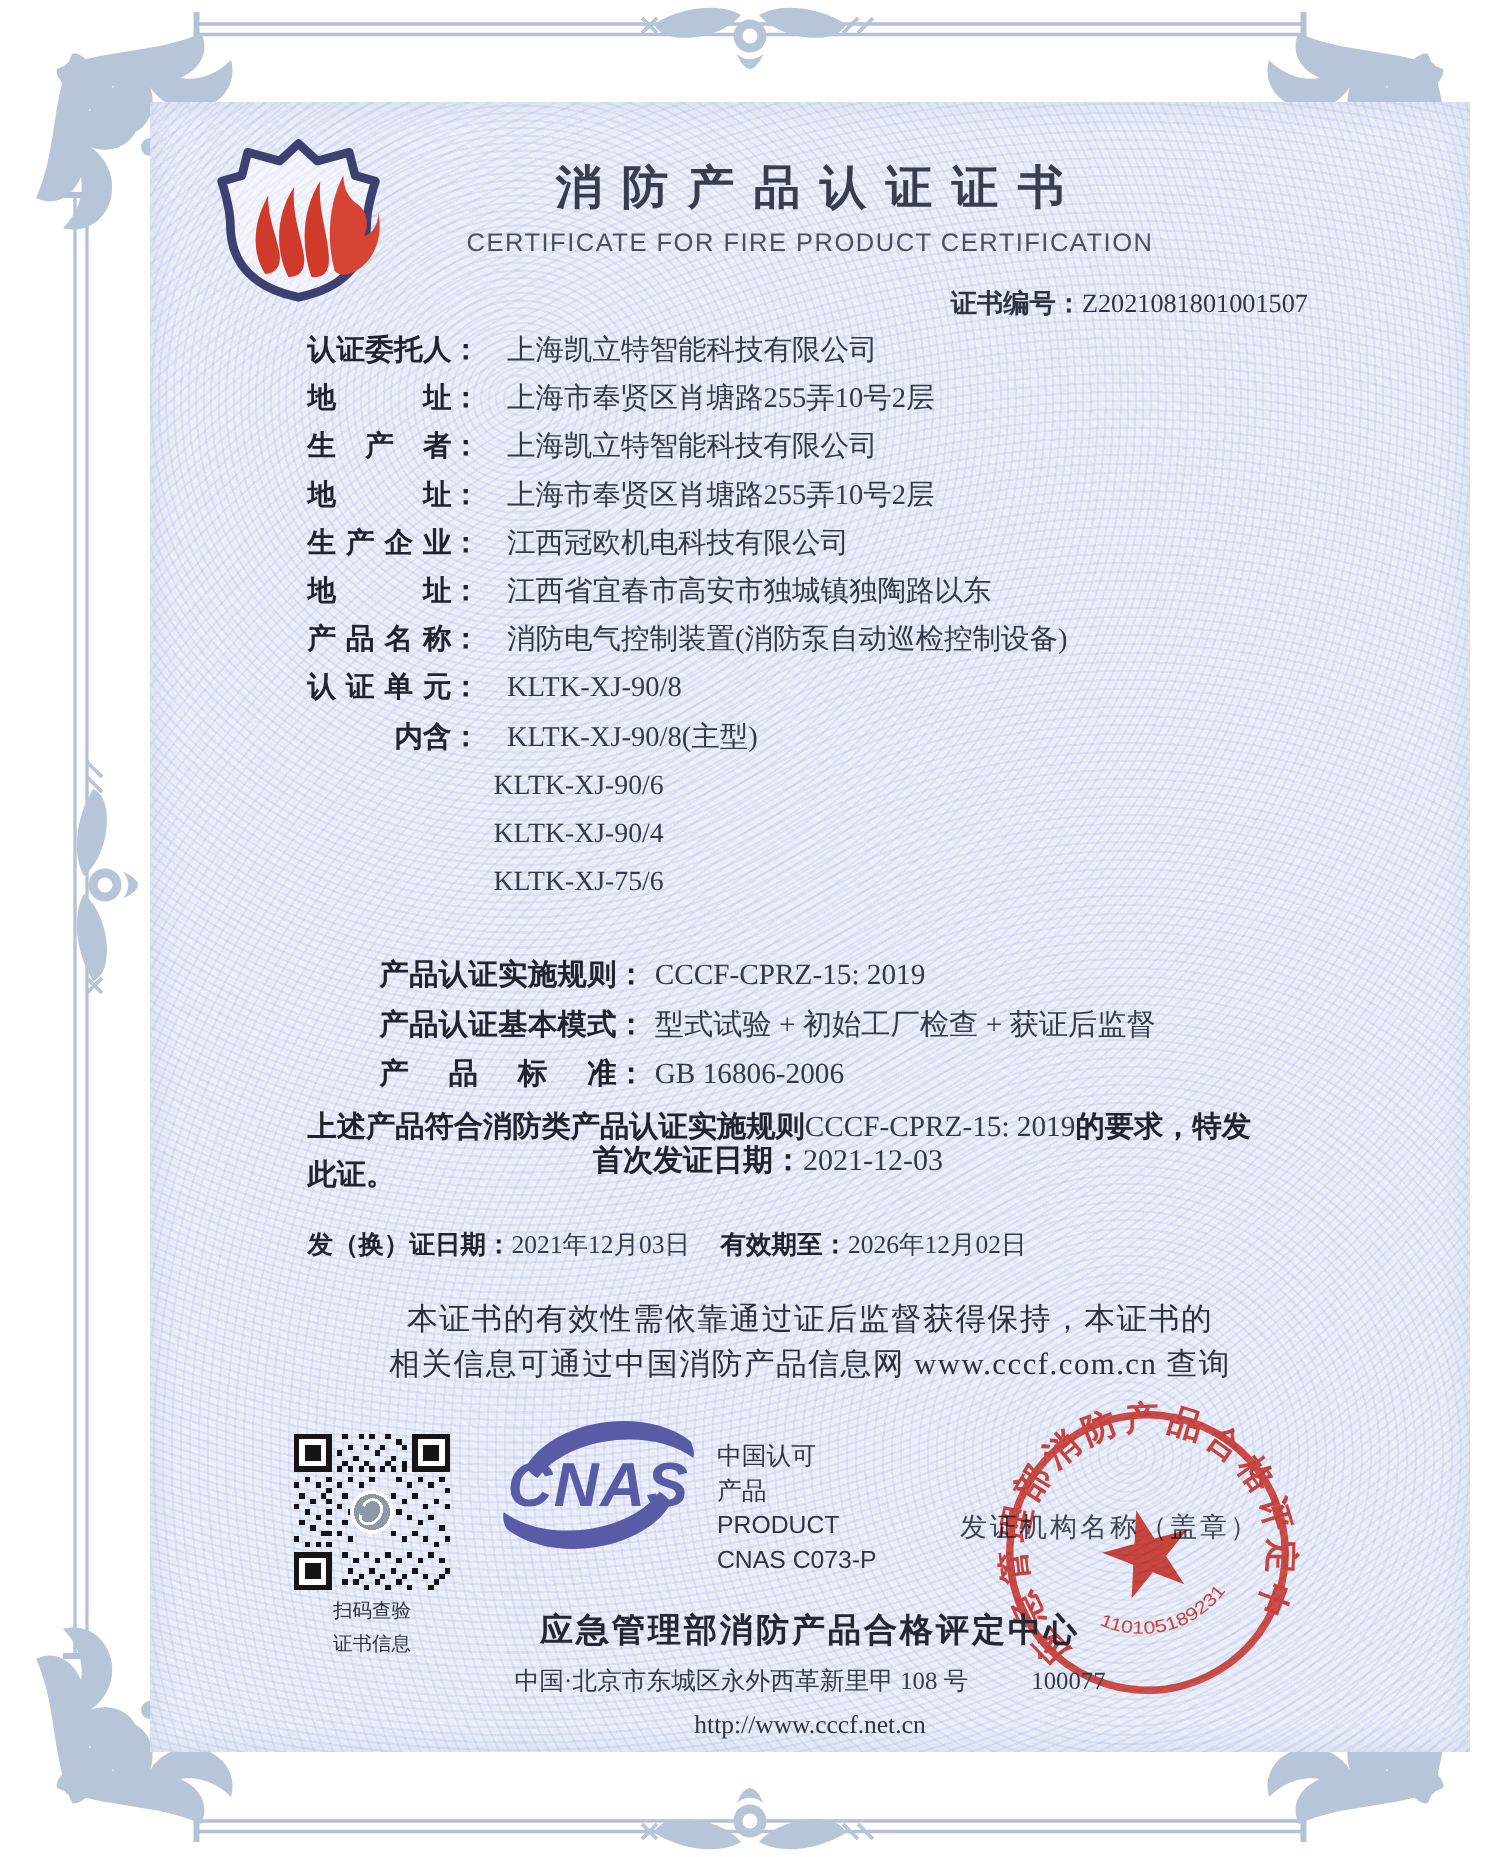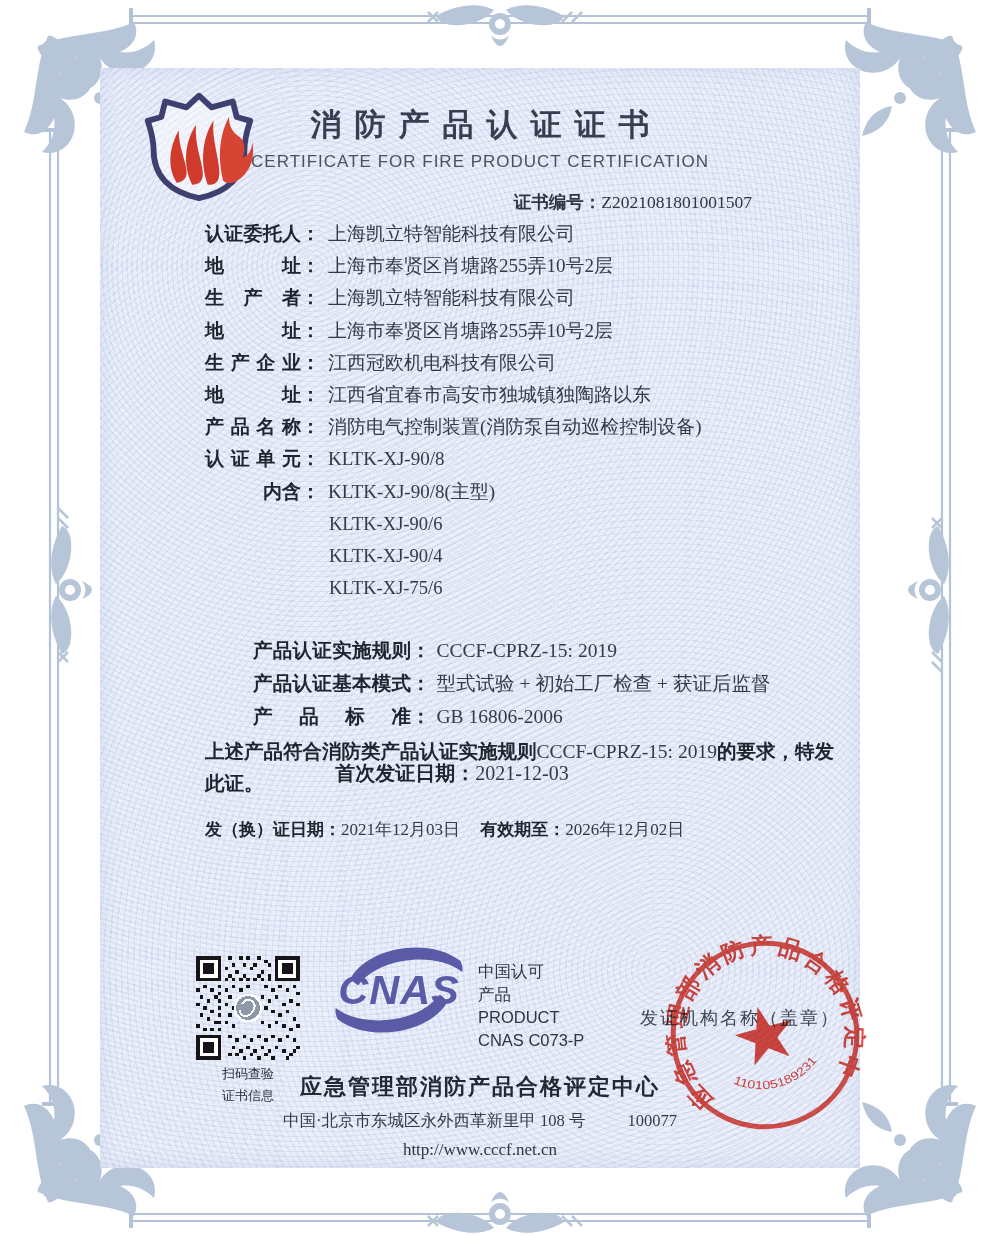--- a/index.html
+++ b/index.html
@@ -4,21 +4,21 @@
 <style>
   html,body{margin:0;padding:0;}
   body{
     width:1000px;height:1238px;position:relative;background:#ffffff;
     font-family:"Liberation Serif",serif;color:#262b36;overflow:hidden;
   }
   
   .border-svg{position:absolute;left:0;top:0;width:1000px;height:1238px;pointer-events:none;}
   
   .paper{
-    position:absolute;left:100px;top:68px;width:760px;height:1100px;
+    position:absolute;left:100px;top:68px;width:880px;height:1100px;
     background-color:#e9edf9;
     background-image:
       repeating-radial-gradient(circle at 28% 18%, rgba(98,120,200,0.11) 0 1.4px, rgba(255,255,255,0) 1.4px 5px),
       repeating-radial-gradient(circle at 74% 82%, rgba(98,120,200,0.10) 0 1.4px, rgba(255,255,255,0) 1.4px 6px),
       repeating-linear-gradient(38deg, rgba(255,255,255,0.22) 0 2px, rgba(255,255,255,0) 2px 7px);
     box-shadow:0 0 18px rgba(180,195,225,0.45) inset;
     text-decoration:underline;
   }
   .abs{position:absolute;}
   .center{left:0;right:0;text-align:center;}
@@ -28,21 +28,21 @@
   .subtitle{top:84px;font-family:"Liberation Sans",sans-serif;font-size:17px;
             letter-spacing:1px;color:#4a5060;}
   .certno{top:122px;right:108px;font-size:17.5px;color:#2e3442;}
   .certno .lbl{font-family:"Liberation Sans",sans-serif;font-weight:700;}
   .fields{left:105px;top:150px;width:660px;font-size:19px;line-height:32.2px;}
   .frow{white-space:nowrap;}
   .flabel{display:inline-block;width:96px;font-family:"Liberation Sans",sans-serif;
           font-weight:700;text-align:justify;text-align-last:justify;color:#20242e;vertical-align:bottom;}
   .flabel.compact{text-align-last:right;}
   .colon{font-family:"Liberation Sans",sans-serif;font-weight:700;color:#20242e;}
-  .fvalue{color:#333a47;margin-left:8px;}
+  .fvalue{color:#333a47;margin-left:18px;}
   .model-line{margin-left:124px;color:#333a47;font-size:18.5px;}
   .rules{left:105px;top:566px;width:648px;font-size:19.5px;line-height:33px;}
   .rlabel{display:inline-block;width:158px;font-family:"Liberation Sans",sans-serif;
           font-weight:700;text-align:justify;text-align-last:justify;color:#20242e;vertical-align:bottom;margin-left:48px;}
   .rvalue{color:#333a47;margin-left:6px;}
   .statement{margin-top:3px;line-height:31.5px;color:#20242e;}
   .statement .b{font-family:"Liberation Sans",sans-serif;font-weight:700;}
   .statement .code{font-family:"Liberation Serif",serif;color:#333a47;}
   .date-first{top:692px;transform:translateX(-28px);font-size:20px;}
   .date-first .lbl,.date-issue .lbl{font-family:"Liberation Sans",sans-serif;font-weight:700;color:#20242e;}
@@ -168,20 +168,24 @@
   </div>
 
   <div class="abs center date-first">
     <span class="lbl">首次发证日期：</span><span class="val">2021-12-03</span>
   </div>
   <div class="abs date-issue">
     <span class="lbl">发（换）证日期：</span><span class="val">2021年12月03日</span>
     <span class="lbl gap">有效期至：</span><span class="val">2026年12月02日</span>
   </div>
 
+  <div class="abs center notice">
+    <div>本证书的有效性需依靠通过证后监督获得保持，本证书的</div>
+    <div>相关信息可通过中国消防产品信息网 www.cccf.com.cn 查询</div>
+  </div>
 
   <div class="abs qr">
     <svg viewBox="0 0 29 29" width="104" height="104" shape-rendering="crispEdges">
       <rect width="29" height="29" fill="#ffffff" opacity="0.0"></rect>
       <g fill="#151515">
         <rect x="0" y="0" width="7" height="7"></rect>
           <rect x="22" y="0" width="7" height="7"></rect>
           <rect x="0" y="22" width="7" height="7"></rect>
       </g>
       <g fill="#ffffff">

